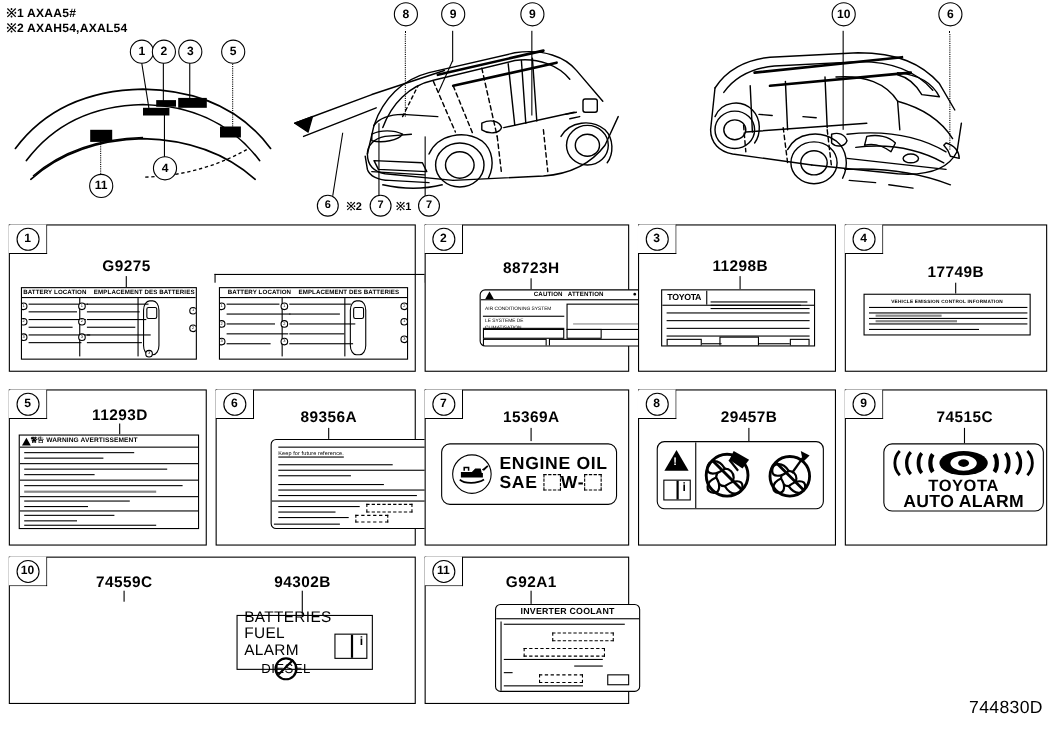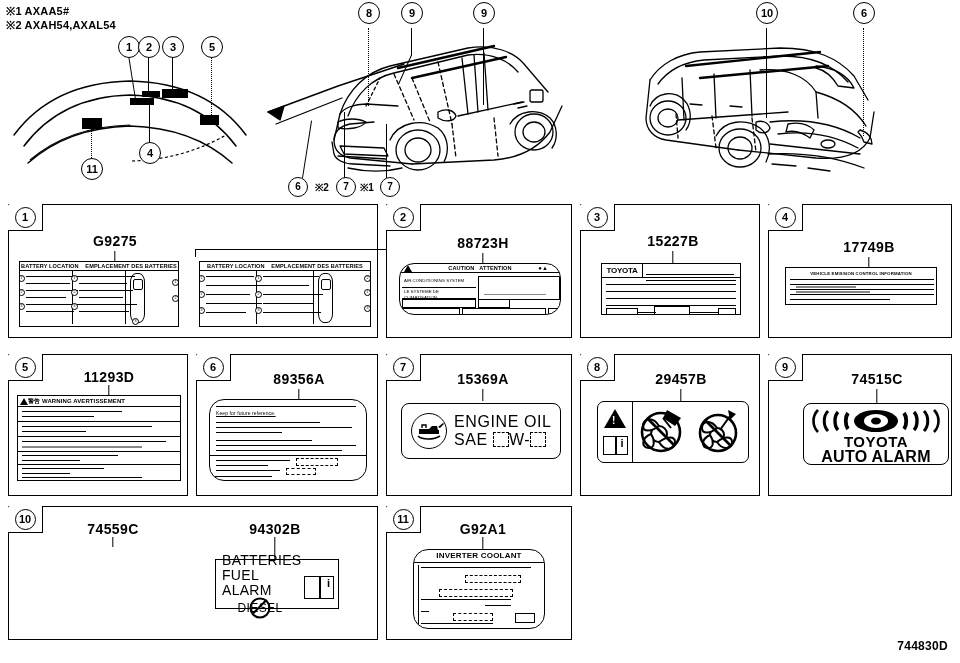--- a/index.html
+++ b/index.html
@@ -28,21 +28,21 @@
         background:#fff;border-right:1.3px solid #000;border-bottom:1.3px solid #000;
         border-top-left-radius:2px;display:flex;align-items:center;justify-content:center;}
   .pnum .cal{width:19px;height:19px;font-size:11px;border-width:1.5px;}
   .pname{position:absolute;font-size:14px;font-weight:bold;letter-spacing:.4px;
          white-space:nowrap;transform:translateX(-50%);}
   .tick{position:absolute;width:1.4px;background:#000;transform:translateX(-50%);}
 
   
   .stk{position:absolute;border:1.2px solid #000;background:#fff;box-sizing:border-box;
        overflow:hidden;}
-  .stk.r{border-radius:15px;}
+  .stk.r{border-radius:5px;margin-left:37px;}
   .sh{border-bottom:1.1px solid #000;font-size:5.6px;font-weight:bold;
       letter-spacing:.1px;text-align:center;line-height:1;padding:1.5px 0 1.2px;
       white-space:nowrap;overflow:hidden;}
   .ln{height:1px;background:#000;position:absolute;}
   .ln.g{background:#888;}
   .cell{position:absolute;border:1px solid #000;box-sizing:border-box;}
 
   
   .bl{display:flex;height:100%;box-sizing:border-box;}
   .blcol{flex:1;border-right:1px solid #000;position:relative;padding:2px 2px;}
@@ -58,21 +58,21 @@
   .warnTri{display:inline-block;width:0;height:0;border-left:4px solid transparent;
            border-right:4px solid transparent;border-bottom:7px solid #000;
            vertical-align:middle;}
   .bracket{position:absolute;border:1.4px solid #000;border-bottom:none;height:7px;}
 
   
   .oilwrap{position:absolute;border:1.5px solid #000;border-radius:8px;background:#fff;
            display:flex;align-items:center;box-sizing:border-box;}
   .oilcan{width:34px;height:34px;border-radius:50%;border:1.6px solid #000;
           margin-left:9px;flex:0 0 auto;position:relative;background:#fff;}
-  .oiltxt{margin-left:7px;font-size:16px;font-weight:normal;line-height:1.12;
+  .oiltxt{margin-left:7px;font-size:16px;font-weight:bold;line-height:1.12;
           letter-spacing:.6px;font-family:"Liberation Sans",sans-serif;}
   .obox{display:inline-block;width:14px;height:13px;border:1.4px dashed #000;
         vertical-align:-2px;}
 
   
   .fanwrap{position:absolute;border:1.6px solid #000;border-radius:7px;background:#fff;
            display:flex;box-sizing:border-box;overflow:hidden;}
   .fanL{width:34px;border-right:1.6px solid #000;display:flex;flex-direction:column;
         align-items:center;justify-content:space-around;padding:3px 0;flex:0 0 auto;}
   .fanR{flex:1;display:flex;align-items:center;justify-content:space-around;}
@@ -94,21 +94,21 @@
   .fuel{position:absolute;border:1.5px solid #000;background:#fff;box-sizing:border-box;
         display:flex;align-items:center;}
   .fuelTxt{font-size:14px;font-weight:normal;line-height:1.05;letter-spacing:.3px;
            margin-left:6px;}
   .diesel{font-size:12px;text-align:center;position:relative;letter-spacing:.4px;}
   .noSym{position:absolute;left:50%;top:50%;transform:translate(-50%,-50%);
          width:17px;height:17px;border:2.2px solid #000;border-radius:50%;}
   .noSym:after{content:"";position:absolute;left:-1px;top:6px;width:19px;height:2.2px;
                background:#000;transform:rotate(-45deg);}
 
-  .footer{font-size:12px;font-weight:bold;letter-spacing:.3px;}
+  .footer{font-size:16px;font-weight:normal;letter-spacing:.3px;}
 
   svg{display:block;}
 </style>
 </head>
 <body>
 
 <div class="abs note" style="left:6px;top:3px;">
   <span>※1</span>
   <span>AXAA5#</span>
 </div>
@@ -389,21 +389,21 @@
     <div class="cell" style="left:2px;top:44px;width:58px;height:8px;"></div>
     <div class="cell" style="left:62px;top:44px;width:84px;height:8px;"></div>
     <div class="cell" style="left:148px;top:44px;width:12px;height:8px;"></div>
   </div>
 </div>
 
 <div class="abs panel" style="left:580px;top:204px;width:180px;height:134px;">
   <div class="pnum">
     <div class="cal">3</div>
   </div>
-  <div class="pname" style="left:92px;top:28px;">15227B</div>
+  <div class="pname" style="left:92px;top:28px;">11298B</div>
   <div class="tick" style="left:92px;top:46px;height:12px;"></div>
 
   <div class="stk" style="left:20px;top:58px;width:140px;height:52px;border-width:1.4px;">
     <div style="display:flex;border-bottom:1.1px solid #000;height:13px;align-items:center;">
       <div style="width:40px;border-right:1.1px solid #000;font-size:8px;font-weight:bold;
            text-align:center;letter-spacing:-.3px;height:100%;line-height:13px;">TOYOTA</div>
       <div style="flex:1;position:relative;">
         <div class="ln" style="left:3px;top:3px;width:88px;"></div>
         <div class="ln" style="left:3px;top:6px;width:82px;"></div>
         <div class="ln" style="left:3px;top:9px;width:90px;"></div>

